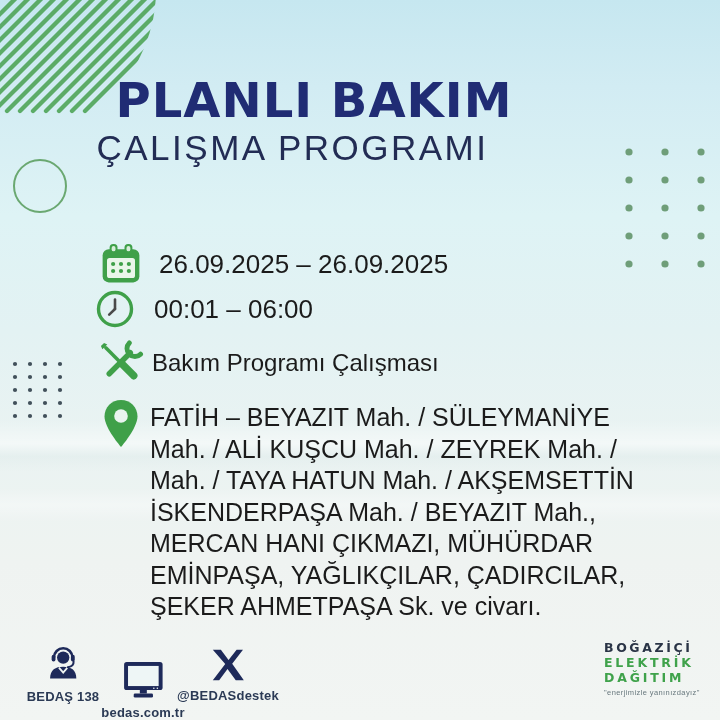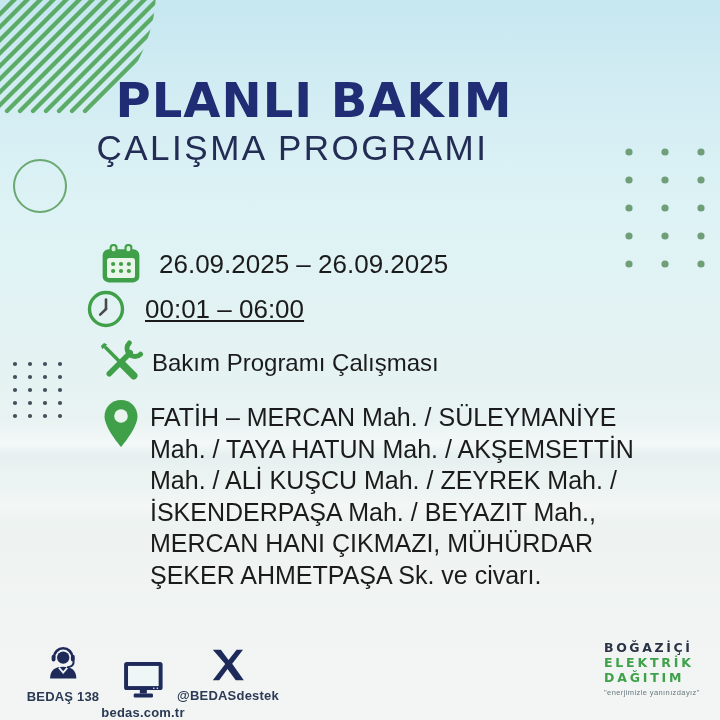--- a/index.html
+++ b/index.html
@@ -21,21 +21,21 @@
   
   .title1{position:absolute;left:0;top:72px;width:628px;text-align:center;
     font-family:"DejaVu Sans", sans-serif;font-weight:800;font-size:48px;letter-spacing:1px;color:#202c74;}
   .title2{position:absolute;left:0;top:128px;width:585px;text-align:center;
     font-weight:500;font-size:35px;letter-spacing:2.5px;color:#222c54;}
 
   
   .row{position:absolute;display:flex;align-items:center;color:#1b1b1b;}
   .row-icon{flex:0 0 auto;}
   .row-date{left:100px;top:227px;margin-top:16px;}
-  .row-time{left:86px;top:289px;text-decoration:underline;}
+  .row-time{left:95px;top:289px;}
   .row-work{left:97px;top:339px;}
   .row-date .row-text{font-size:26px;margin-left:17px;}
   .row-time .row-text{font-size:26px;margin-left:19px;}
   .row-work .row-text{font-size:24px;margin-left:8px;}
 
   .loc-icon{position:absolute;left:103px;top:399px;}
   .loc-text{position:absolute;left:150px;top:402px;color:#1b1b1b;font-size:25px;line-height:31.5px;}
   .loc-text div{white-space:nowrap;}
 
   
@@ -170,25 +170,26 @@
     <path d="M5.5,10.5 L10.5,5.5 L7.2,4 L4,7.2 Z" fill="#3fa049"></path>
   </svg>
   <span class="row-text">Bakım Programı Çalışması</span>
 </div>
 
 <svg class="loc-icon" width="36" height="50" viewBox="0 0 36 50">
   <path d="M18,1 C8.6,1 1.5,8.4 1.5,17.5 C1.5,29 18,48 18,48 C18,48 34.5,29 34.5,17.5 C34.5,8.4 27.4,1 18,1 Z" fill="#3fa049"></path>
   <circle cx="18" cy="17" r="6.8" fill="#e9f4ef"></circle>
 </svg>
 <div class="loc-text">
-  <div>FATİH – MERCAN Mah. / SÜLEYMANİYE</div>
+  <div>FATİH – BEYAZIT Mah. / SÜLEYMANİYE</div>
+  <div>Mah. / ALİ KUŞCU Mah. / ZEYREK Mah. /</div>
   <div>Mah. / TAYA HATUN Mah. / AKŞEMSETTİN</div>
-  <div>Mah. / ALİ KUŞCU Mah. / ZEYREK Mah. /</div>
   <div>İSKENDERPAŞA Mah. / BEYAZIT Mah.,</div>
   <div>MERCAN HANI ÇIKMAZI, MÜHÜRDAR</div>
+  <div>EMİNPAŞA, YAĞLIKÇILAR, ÇADIRCILAR,</div>
   <div>ŞEKER AHMETPAŞA Sk. ve civarı.</div>
 </div>
 
 <div class="contact contact-186">
   <svg class="ic" width="37" height="37" viewBox="0 0 48 48">
     <circle cx="24" cy="15" r="8" fill="#1e2a5a"></circle>
     <path d="M7,42 C7,31 14,27 24,27 C34,27 41,31 41,42 Z" fill="#1e2a5a"></path>
     <path d="M18.5,28 L24,34.5 L29.5,28" stroke="#eef3f1" stroke-width="2.4" fill="none"></path>
     <path d="M12,15 a12,12 0 0,1 24,0" fill="none" stroke="#1e2a5a" stroke-width="3.4"></path>
     <rect x="9" y="11.5" width="5" height="8.5" rx="2.4" fill="#1e2a5a"></rect>

